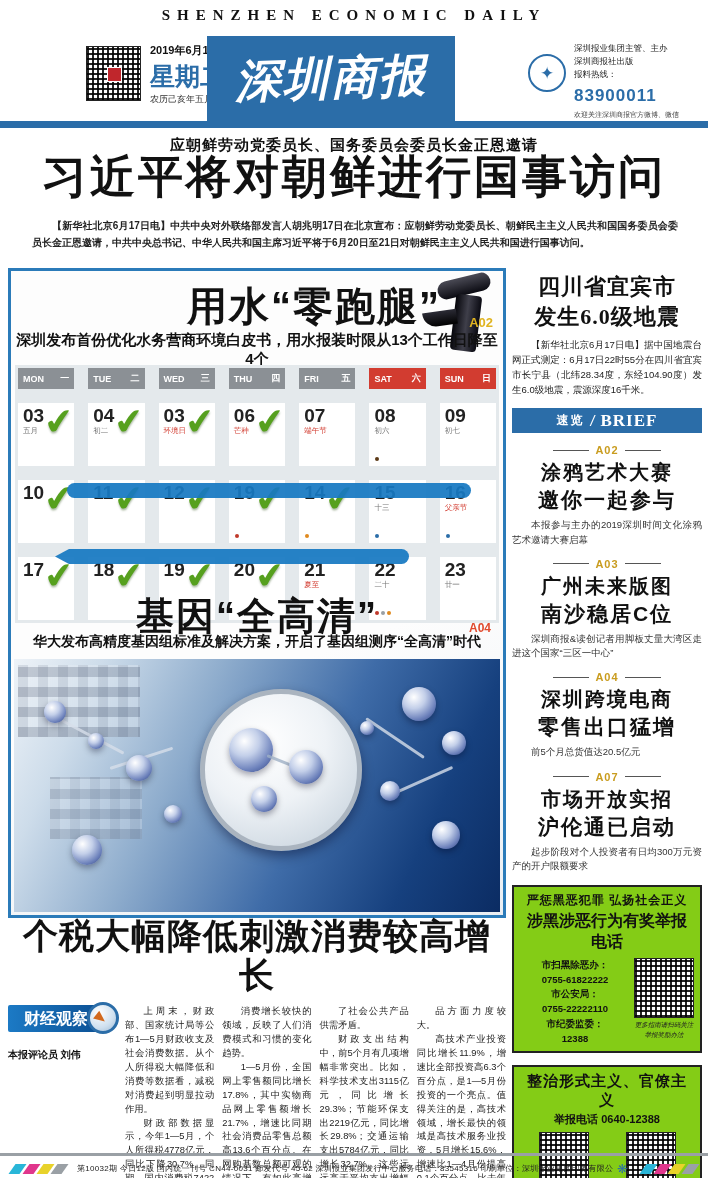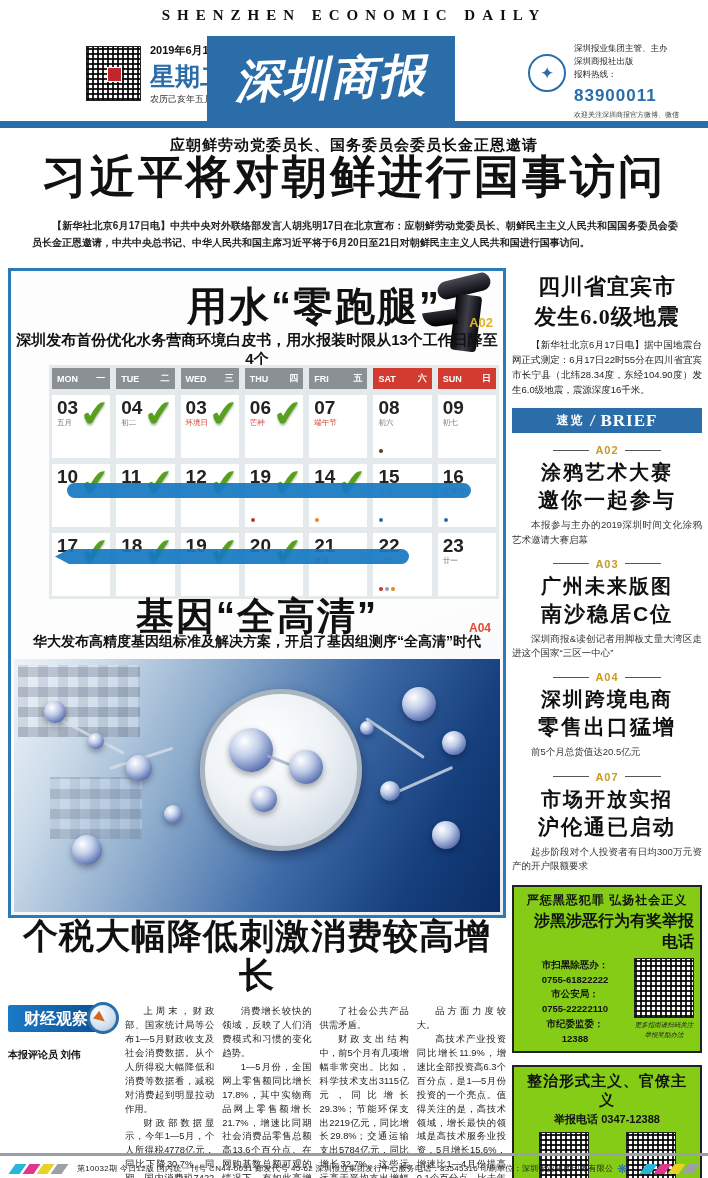--- a/index.html
+++ b/index.html
@@ -46,21 +46,21 @@
   .tag-gold{position:absolute;right:10px;top:44px;color:#e0b420;font-weight:900;font-size:13px;}
   .faucet{position:absolute;right:4px;top:2px;width:86px;height:92px;}
   .f-top{position:absolute;right:8px;top:4px;width:54px;height:18px;background:linear-gradient(180deg,#4a4a55,#0b0b12);
          border-radius:9px;transform:rotate(-14deg);}
   .f-body{position:absolute;right:20px;top:22px;width:26px;height:56px;
           background:linear-gradient(90deg,#05050a,#3f3f4a,#0a0a12);border-radius:4px;transform:rotate(7deg);}
   .f-spout{position:absolute;right:42px;top:38px;width:34px;height:15px;
            background:linear-gradient(180deg,#2c2c36,#000);border-radius:0 0 0 14px;transform:rotate(-8deg);}
 
   .calendar{position:absolute;left:4px;right:4px;top:94px;background:#e4e9ec;padding:3px;
-            display:grid;grid-template-columns:repeat(7,1fr);grid-template-rows:21px repeat(3,63px);gap:6px;margin-left:34px;}
+            display:grid;grid-template-columns:repeat(7,1fr);grid-template-rows:21px repeat(3,63px);gap:14px;}
   .cal-h{background:#8b9095;color:#fff;display:flex;justify-content:space-between;align-items:center;
          padding:0 5px;font-size:9px;font-weight:bold;}
   .cal-h.red{background:#d23c30;}
   .cal-c{background:#fff;position:relative;padding:3px 0 0 5px;}
   .cal-num{font-size:19px;font-weight:bold;color:#222;line-height:1;}
   .cal-sub{display:block;font-size:7.5px;color:#777;margin-top:1px;}
   .cal-sub.red{color:#d23c30;}
   .cal-check{position:absolute;right:0;top:1px;font-size:36px;line-height:1;color:#56a01e;
              text-shadow:0 2px 2px rgba(30,70,5,.35);transform:rotate(-6deg);}
   .cal-dots{position:absolute;left:6px;bottom:5px;display:flex;gap:2px;}
@@ -118,21 +118,21 @@
   .brief-item{margin-top:11px;text-align:center;}
   .btag{display:flex;align-items:center;justify-content:center;gap:6px;}
   .btag-line{width:36px;height:1px;background:#555;}
   .btag-label{color:#c99c1f;font-weight:900;font-size:11px;letter-spacing:1px;}
   .bt1{font-size:20px;font-weight:600;letter-spacing:2px;margin-top:3px;}
   .bt2{font-size:21px;font-weight:900;letter-spacing:2px;}
   .bnote{margin-top:4px;font-size:9.5px;color:#333;text-align:justify;text-indent:2em;line-height:1.5;}
 
   .nbox{margin-top:12px;border:2px solid #222;padding:5px 6px;text-align:center;background:#84cc16;}
   .box1-l1{font-size:12px;font-weight:bold;letter-spacing:1px;}
-  .box1-l2{font-family:"Liberation Serif","DejaVu Serif",serif;font-size:16px;font-weight:900;margin-top:2px;text-align:right;}
+  .box1-l2{font-family:"Liberation Serif","DejaVu Serif",serif;font-size:16px;font-weight:900;margin-top:2px;}
   .box1-row{display:flex;margin-top:5px;align-items:flex-start;gap:4px;}
   .phones{flex:1;font-size:9.5px;font-weight:bold;line-height:1.55;text-align:center;}
   .qr-side{width:58px;height:58px;flex:none;}
   .qr-cap{font-size:6.5px;font-style:italic;line-height:1.5;margin-top:2px;color:#222;}
   .box2-t{font-size:15px;font-weight:900;letter-spacing:1px;}
   .box2-p{font-size:11px;font-weight:bold;margin-top:2px;}
   .box2-qrs{display:flex;justify-content:space-around;margin-top:5px;}
   .qr-small{width:48px;height:48px;margin:0 auto;}
 
   
@@ -457,21 +457,21 @@
           <div class="qr-cap">
             <div>更多指南请扫码关注</div>
             <div>举报奖励办法</div>
           </div>
         </div>
       </div>
     </div>
 
     <div class="nbox">
       <div class="box2-t">整治形式主义、官僚主义</div>
-      <div class="box2-p">举报电话 0347-12388</div>
+      <div class="box2-p">举报电话 0640-12388</div>
       <div class="box2-qrs">
         <div>
           <div class="qr qr-small"></div>
 
         </div>
         <div>
           <div class="qr qr-small"></div>
 
         </div>
       </div>

